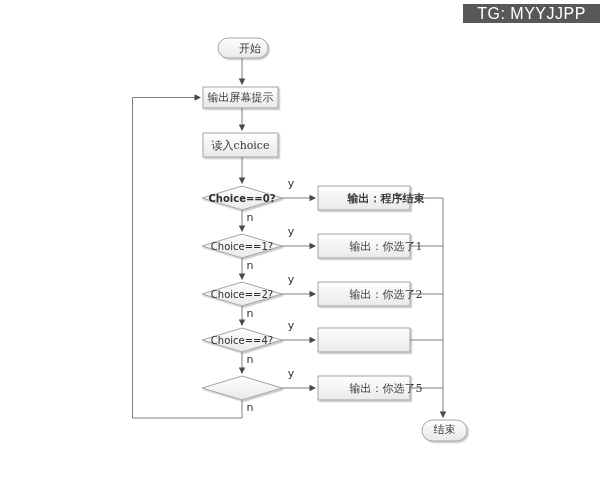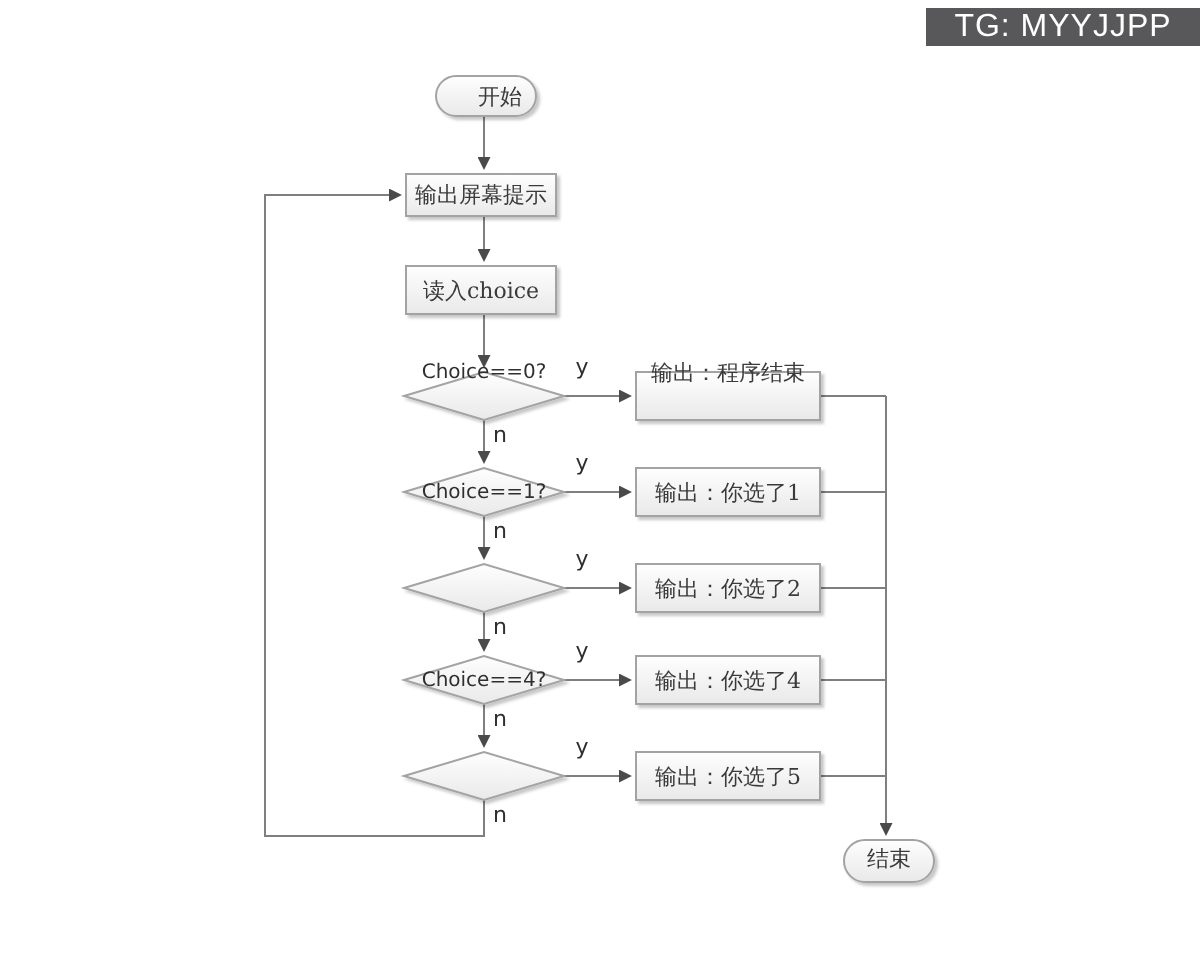--- a/index.html
+++ b/index.html
@@ -13,25 +13,25 @@
     text-align:center; color:#3a3a3a; white-space:nowrap; pointer-events:none;
   }
   .cn { font-family:"DejaVu Serif","Liberation Serif",serif; font-size:11px; }
   .cond { font-family:"DejaVu Sans","Liberation Sans",sans-serif; font-size:10px; color:#2f2f2f; }
   .branch { font-family:"DejaVu Sans","Liberation Sans",sans-serif; font-size:11px; color:#2f2f2f; }
   
   .start-lbl { left:218px; top:38px;  width:64px; height:20px; }
   .step1-lbl { left:203px; top:87px;  width:75px; height:21px; }
   .step2-lbl { left:203px; top:133px; width:75px; height:24px; }
   .cond-lbl  { left:202px; width:80px; height:24px; }
-  .out-lbl   { left:318px; width:92px; height:24px; }
+  .out-lbl   { left:318px; width:92px; height:24px;padding-left:22px; }
   .end-lbl   { left:422px; top:420px; width:45px; height:19px;text-align:center; }
   .y-lbl     { left:283px; width:16px; height:14px; }
   .n-lbl     { left:243px; width:14px; height:14px; }
-  .r1 { top:174px; } .r2 { top:234px; } .r3 { top:282px; } .r4 { top:328px; } .r5 { top:376px; }
+  .r1 { top:186px;font-weight:bold; } .r2 { top:234px; } .r3 { top:282px; } .r4 { top:328px; } .r5 { top:376px; }
   .y1 { top:176px; } .y2 { top:224px; } .y3 { top:272px; } .y4 { top:318px; } .y5 { top:366px; }
   .n1 { top:210px; } .n2 { top:258px; } .n3 { top:306px; } .n4 { top:352px; } .n5 { top:400px; }
   .badge {
     position:absolute; background:#58585a; color:#ffffff;
     display:flex; align-items:center; justify-content:center;
     font-family:"Liberation Sans","DejaVu Sans",sans-serif; font-size:16px; letter-spacing:0.5px;
   }
   .tg-badge   { left:463px; top:4px;   width:137px; height:19px; }
   .site-badge { left:3px;   top:442px; width:159px; height:33px; }
 </style>
@@ -93,26 +93,26 @@
       <rect x="422" y="420" width="45" height="21" rx="10.5" ry="10.5"></rect>
     </g>
   </svg>
 
   <div class="lbl cn start-lbl">开始</div>
   <div class="lbl cn step1-lbl">输出屏幕提示</div>
   <div class="lbl cn step2-lbl">读入choice</div>
 
   <div class="lbl cond cond-lbl r1">Choice==0?</div>
   <div class="lbl cond cond-lbl r2">Choice==1?</div>
+  <div class="lbl cond cond-lbl r3">Choice==2?</div>
   <div class="lbl cond cond-lbl r4">Choice==4?</div>
 
   <div class="lbl cn out-lbl r1">输出：程序结束</div>
   <div class="lbl cn out-lbl r2">输出：你选了1</div>
   <div class="lbl cn out-lbl r3">输出：你选了2</div>
-  <div class="lbl cn out-lbl r4">输出：你选了4</div>
   <div class="lbl cn out-lbl r5">输出：你选了5</div>
 
   <div class="lbl branch y-lbl y1">y</div>
   <div class="lbl branch y-lbl y2">y</div>
   <div class="lbl branch y-lbl y3">y</div>
   <div class="lbl branch y-lbl y4">y</div>
   <div class="lbl branch y-lbl y5">y</div>
   <div class="lbl branch n-lbl n1">n</div>
   <div class="lbl branch n-lbl n2">n</div>
   <div class="lbl branch n-lbl n3">n</div>

